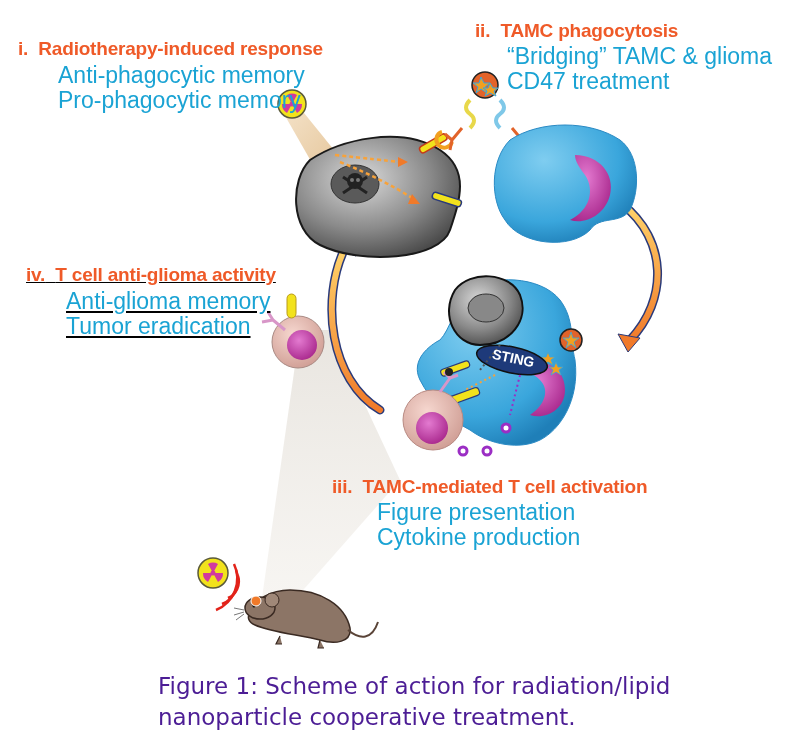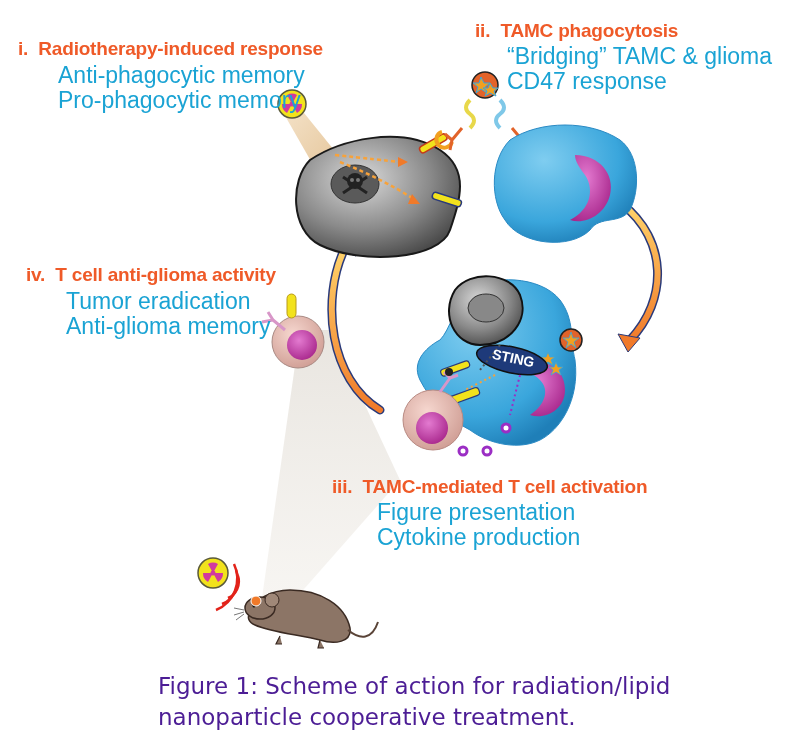--- a/index.html
+++ b/index.html
@@ -172,32 +172,32 @@
   </div>
 </div>
 
 <div class="abs" style="left:475px; top:20px;">
   <div class="heading">
     <span>ii.</span>&nbsp;
     <span>TAMC phagocytosis</span>
   </div>
   <div style="padding-left:32px; padding-top:2px;">
     <div class="sub">“Bridging” TAMC &amp; glioma</div>
-    <div class="sub">CD47 response</div>
-  </div>
-</div>
-
-<div class="abs" style="left:26px; top:264px;">
+    <div class="sub">CD47 treatment</div>
+  </div>
+</div>
+
+<div class="abs" style="left:26px; top:264px;text-decoration:underline;">
   <div class="heading">
     <span>iv.</span>&nbsp;
     <span>T cell anti-glioma activity</span>
   </div>
   <div style="padding-left:40px; padding-top:3px;">
+    <div class="sub">Anti-glioma memory</div>
     <div class="sub">Tumor eradication</div>
-    <div class="sub">Anti-glioma memory</div>
   </div>
 </div>
 
 <div class="abs" style="left:332px; top:476px;">
   <div class="heading">
     <span>iii.</span>&nbsp;
     <span>TAMC-mediated T cell activation</span>
   </div>
   <div style="padding-left:45px; padding-top:2px;">
     <div class="sub">Figure presentation</div>

